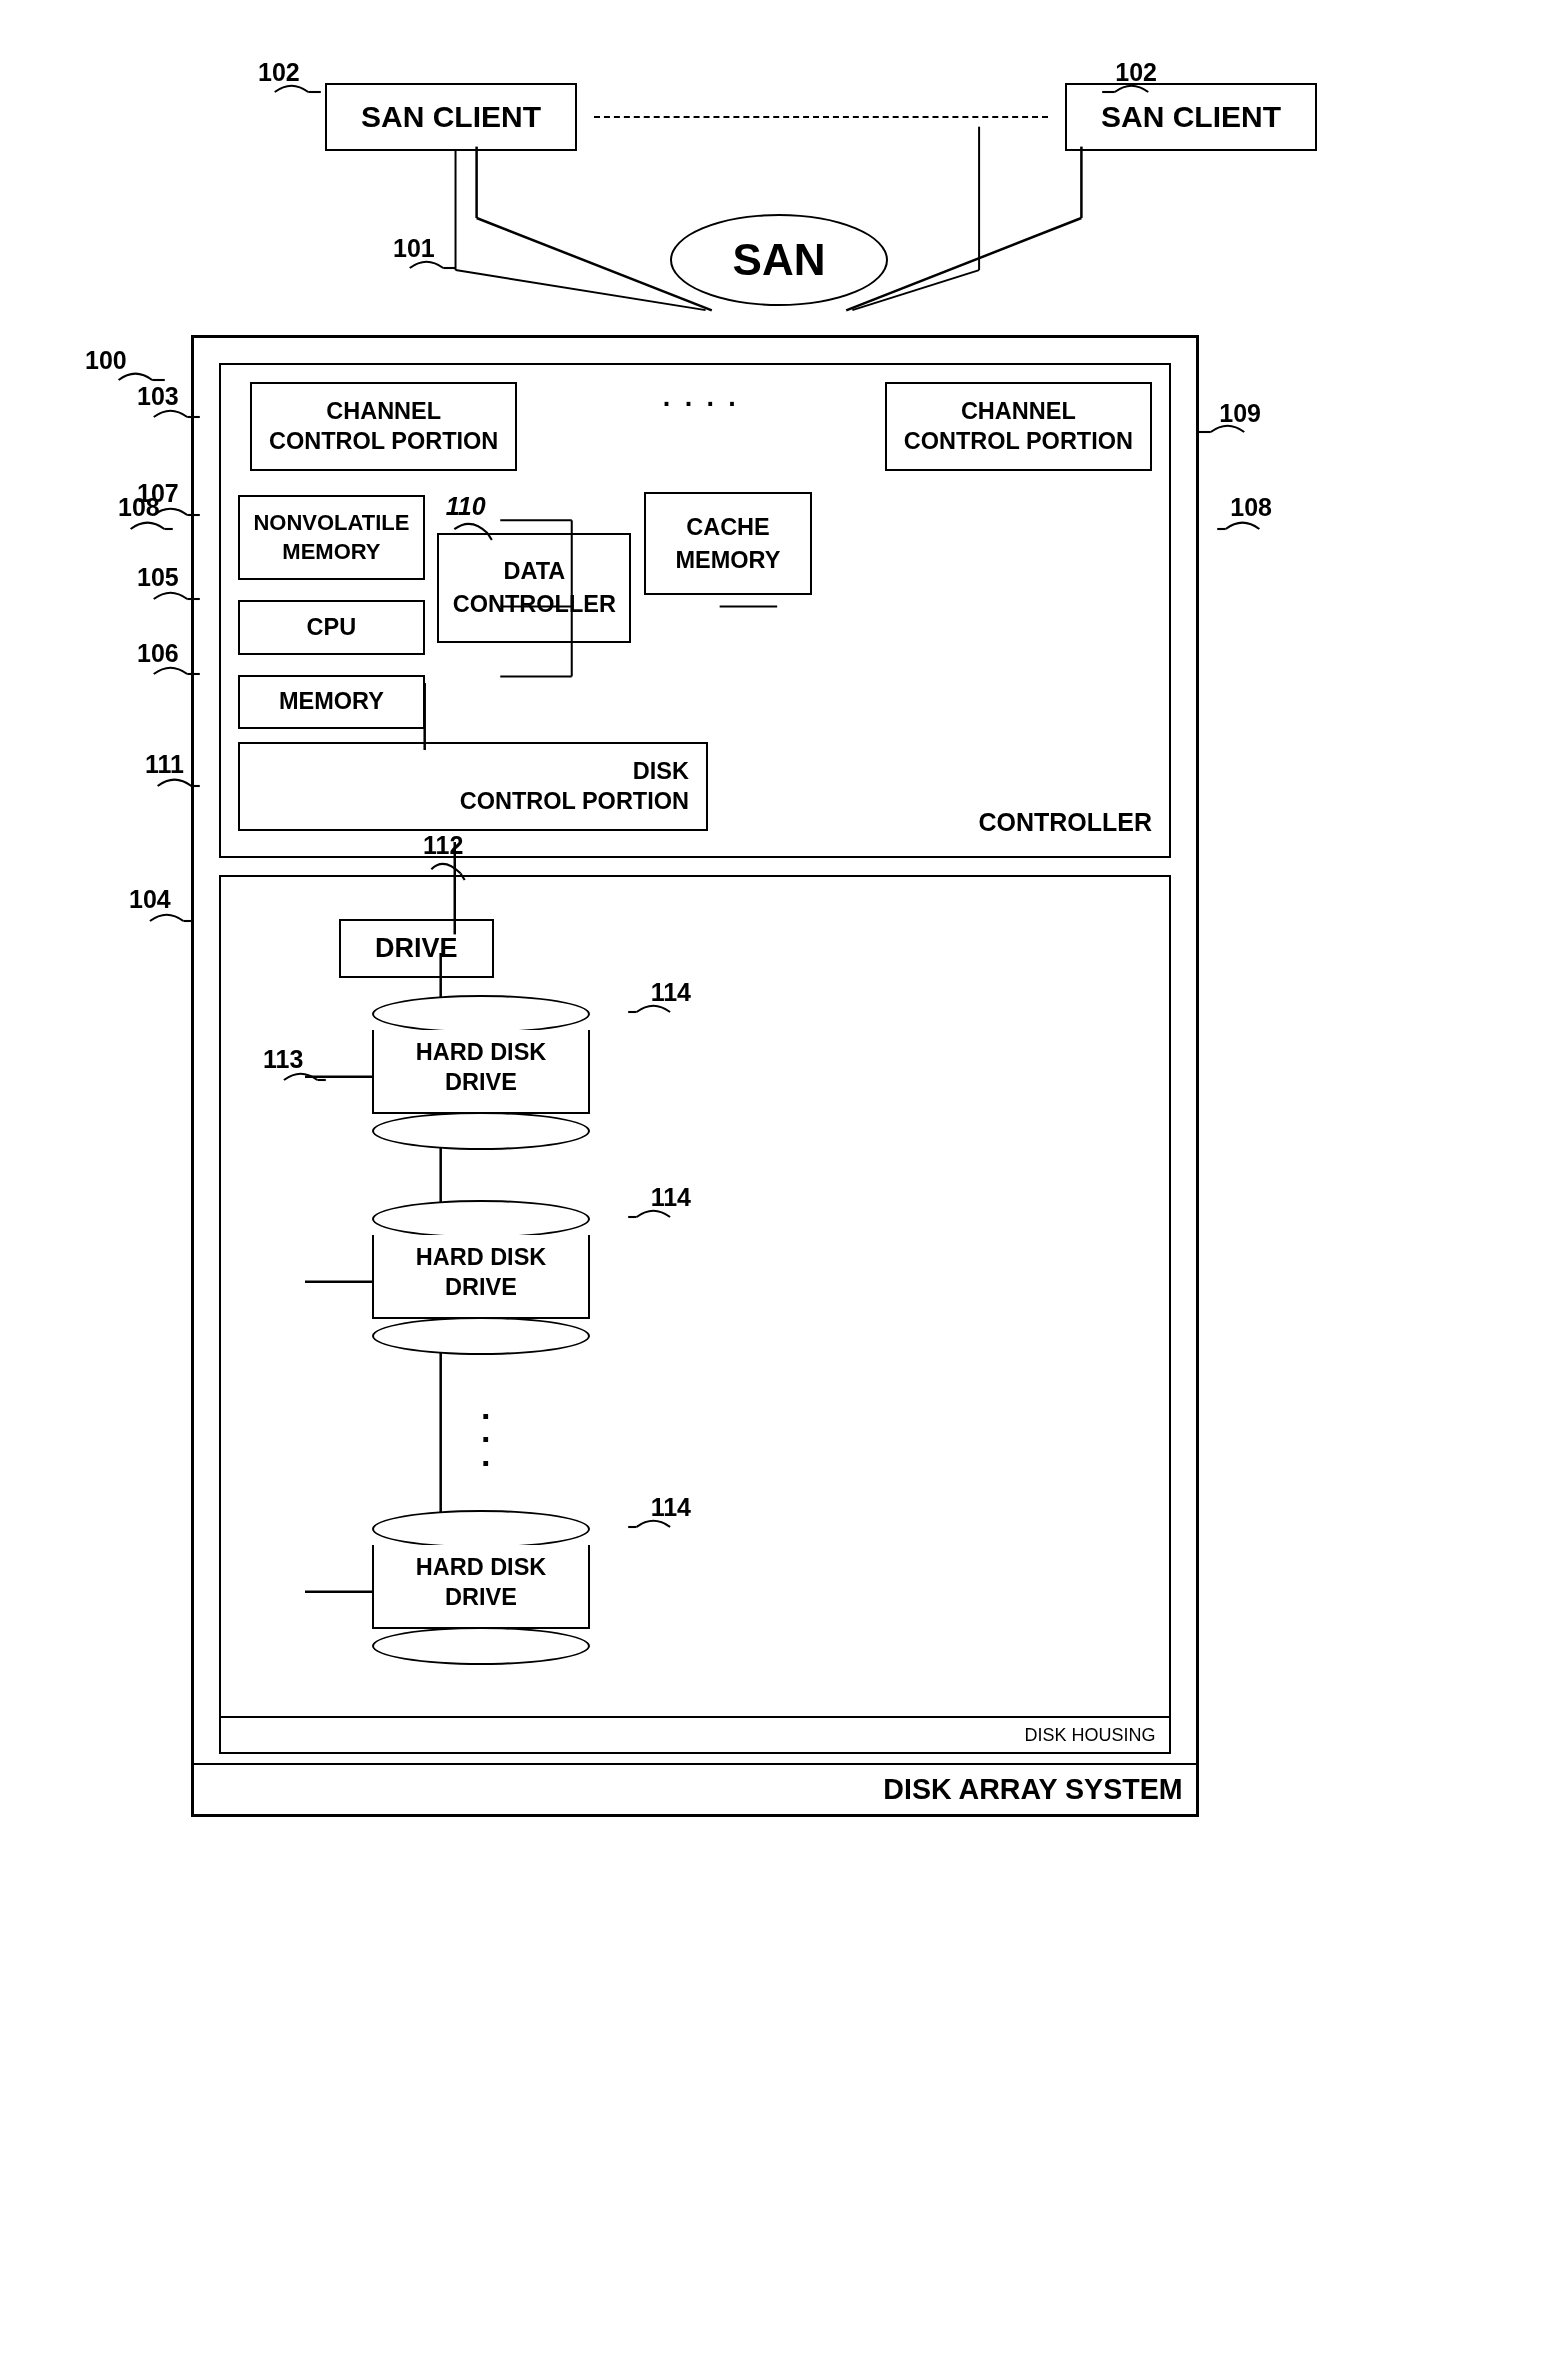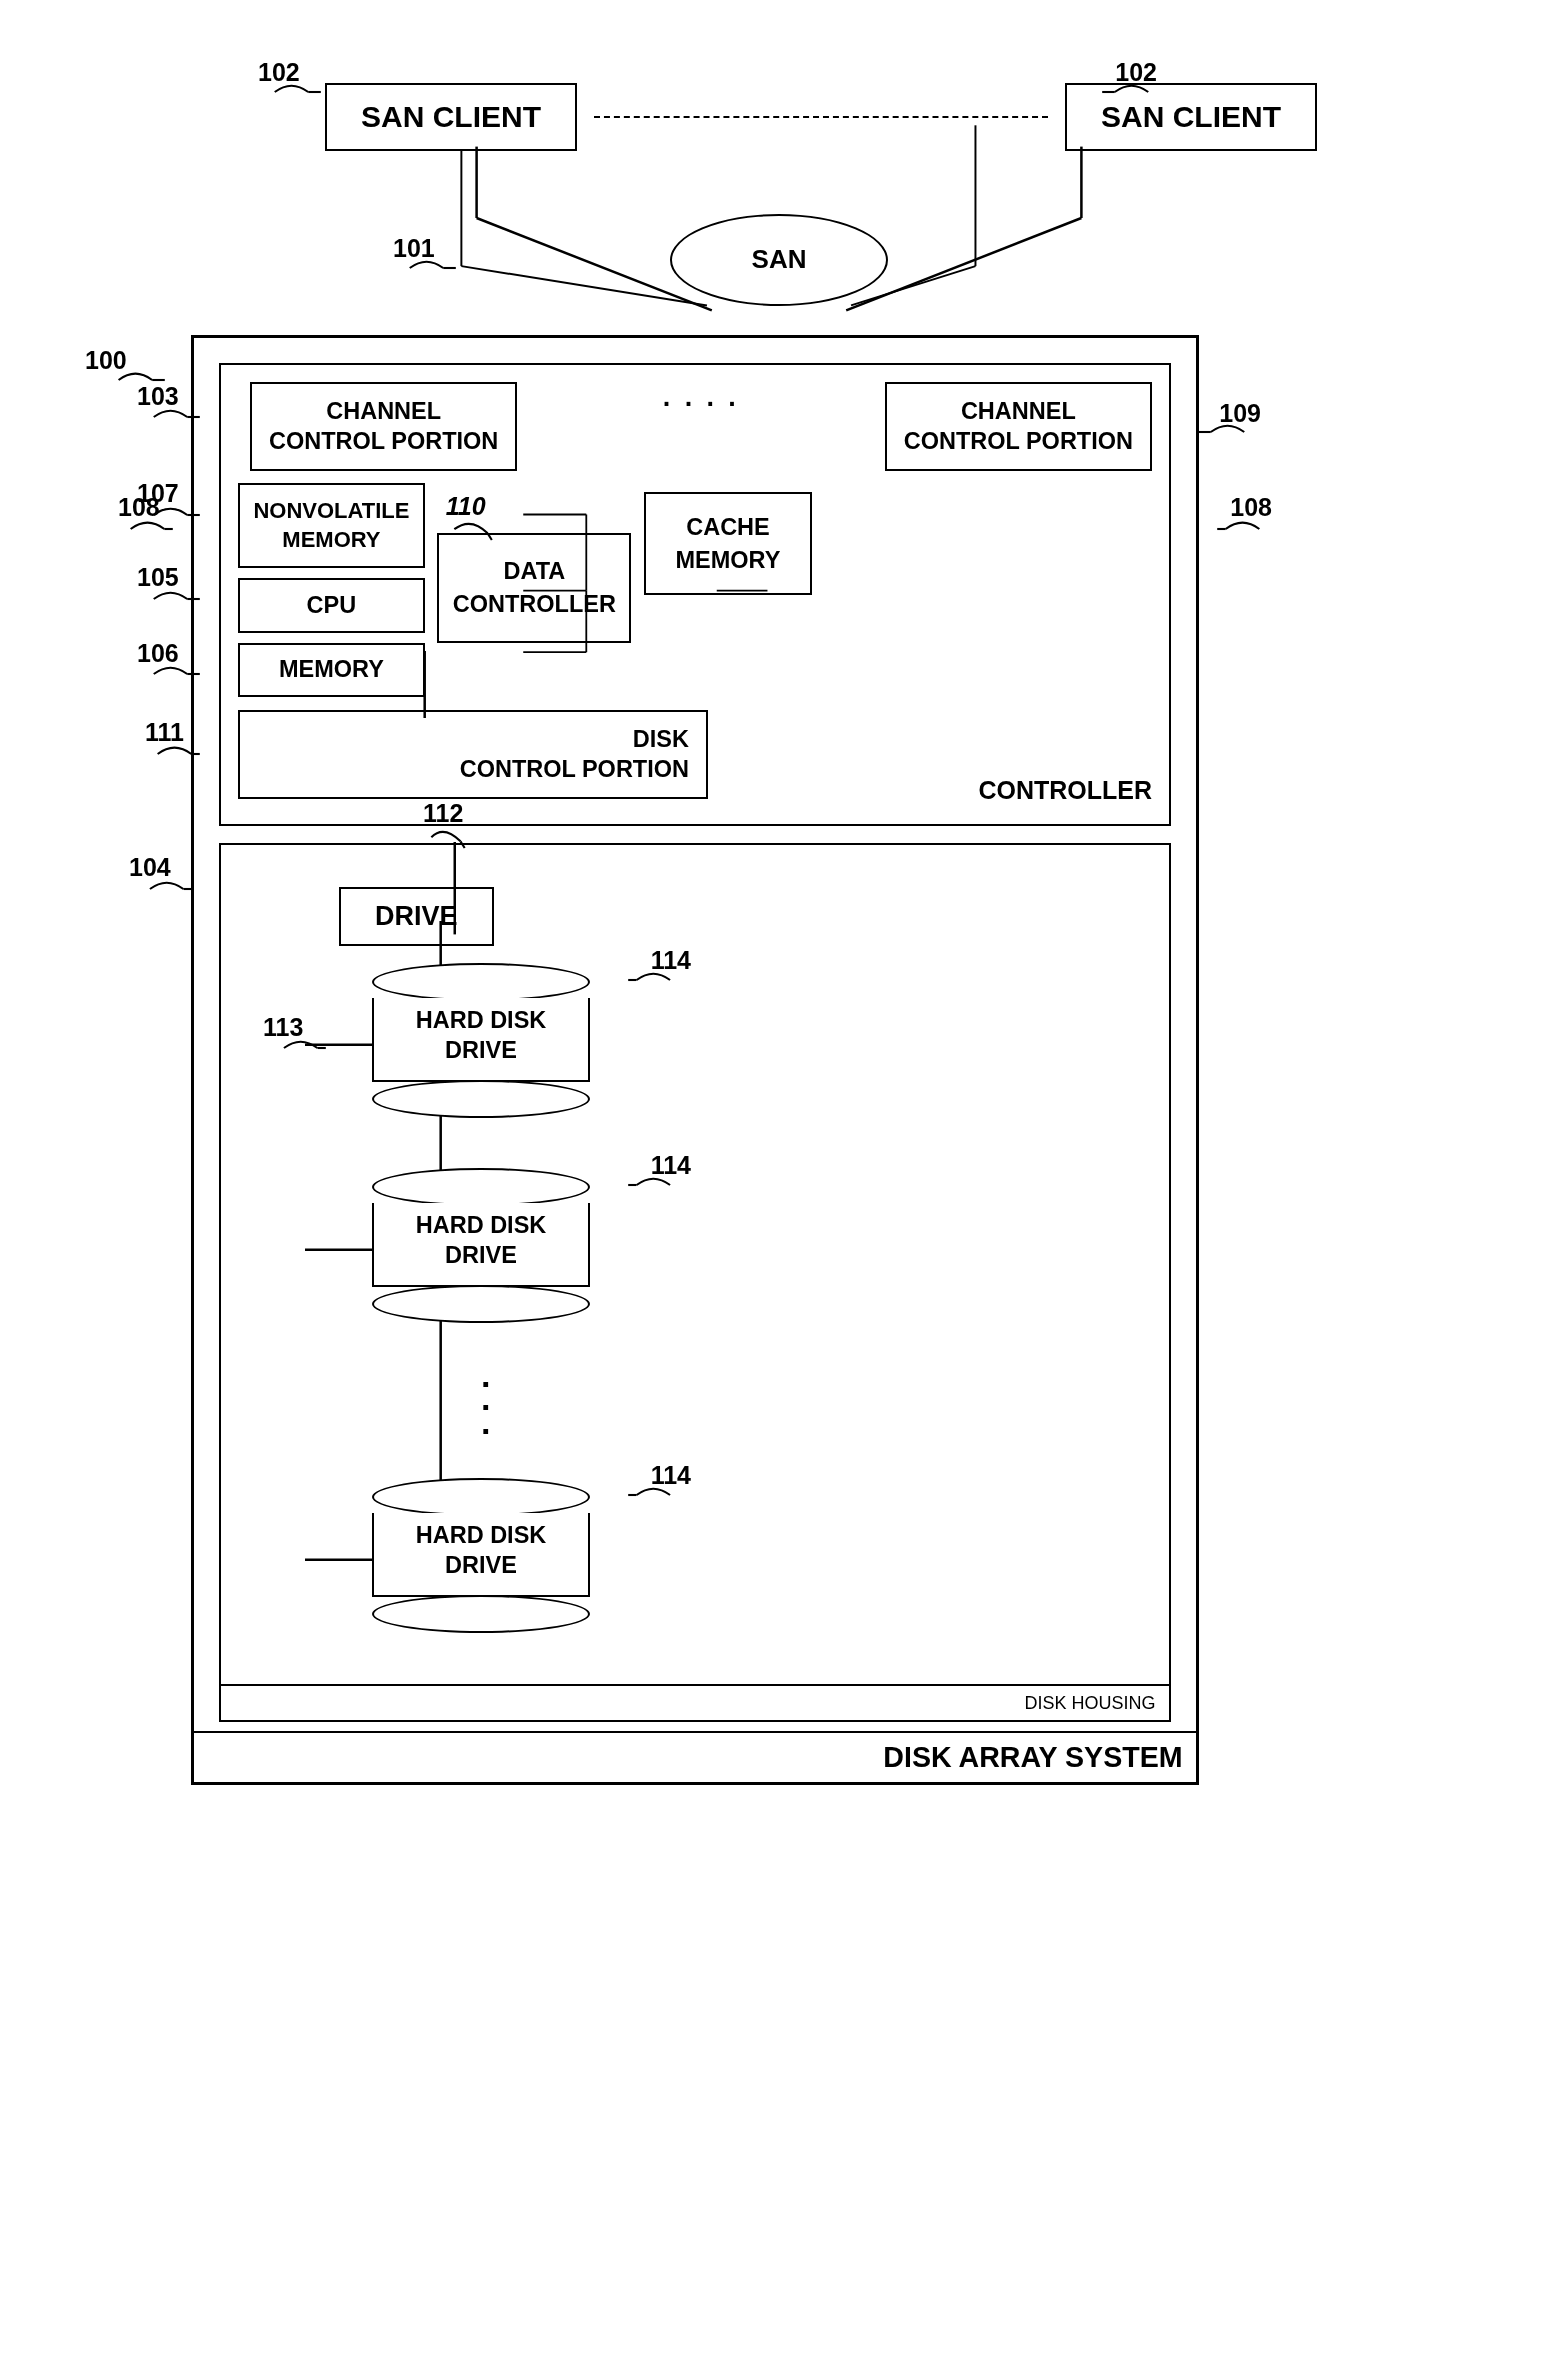--- a/index.html
+++ b/index.html
@@ -107,21 +107,21 @@
     </div>
 
     <div style="position:relative; display:flex; align-items:center; justify-content:center; margin:25px 0 25px 0; height:101px;">
 
       <div style="position:absolute; left:202px; top:25px; font-size:25px; font-weight:bold;">101</div>
       <svg style="position:absolute; left:202px; top:42px; width:67px; height:34px;" viewBox="0 0 80 40">
         <path d="M 60 20 Q 40 5 20 20" stroke="#000" fill="none" stroke-width="2.5"></path>
         <line x1="60" y1="20" x2="75" y2="20" stroke="#000" stroke-width="2.5"></line>
       </svg>
 
-      <div style="width:218px; height:92px; border:2.5px solid #000; border-radius:50%; display:flex; align-items:center; justify-content:center; font-size:26px; font-weight:bold; background:#fff;">SAN</div>
+      <div style="width:218px; height:92px; border:2.5px solid #000; border-radius:50%; display:flex; align-items:center; justify-content:center; font-size:44px; font-weight:bold; background:#fff;">SAN</div>
     </div>
 
     <svg style="position:absolute; top:0; left:0; width:100%; pointer-events:none; overflow:visible; z-index:10;" height="336" viewBox="0 0 1400 400" width="1176">
 
       <line x1="340" y1="115" x2="340" y2="200" stroke="#000" stroke-width="3"></line>
       <line x1="340" y1="200" x2="620" y2="310" stroke="#000" stroke-width="3"></line>
 
       <line x1="1060" y1="115" x2="1060" y2="200" stroke="#000" stroke-width="3"></line>
       <line x1="1060" y1="200" x2="780" y2="310" stroke="#000" stroke-width="3"></line>
     </svg>
@@ -172,21 +172,21 @@
             <path d="M 60 20 Q 40 5 20 20" stroke="#000" fill="none" stroke-width="2.5"></path>
             <line x1="60" y1="20" x2="75" y2="20" stroke="#000" stroke-width="2.5"></line>
           </svg>
 
           <div style="position:absolute; left:-84px; top:168px; font-size:25px; font-weight:bold;">106</div>
           <svg style="position:absolute; left:-84px; top:186px; width:67px; height:34px; overflow:visible;" viewBox="0 0 80 40">
             <path d="M 60 20 Q 40 5 20 20" stroke="#000" fill="none" stroke-width="2.5"></path>
             <line x1="60" y1="20" x2="75" y2="20" stroke="#000" stroke-width="2.5"></line>
           </svg>
 
-          <div style="display:flex; flex-direction:column; gap:10px;">
+          <div style="display:flex; flex-direction:column; gap:20px;margin-top:12px;">
             <div style="border:2.5px solid #000; padding:11.8px 13.4px; font-size:22px; font-weight:bold; text-align:center; background:#fff; min-width:176px; line-height:1.3;">NONVOLATILE<br>MEMORY</div>
             <div style="border:2.5px solid #000; padding:11.8px 13.4px; font-size:23.5px; font-weight:bold; text-align:center; background:#fff; min-width:176px;">CPU</div>
             <div style="border:2.5px solid #000; padding:11.8px 13.4px; font-size:23.5px; font-weight:bold; text-align:center; background:#fff; min-width:176px;">MEMORY</div>
           </div>
 
           <div style="display:flex; flex-direction:column; justify-content:center; padding-top:50px; position:relative;">
 
             <div style="position:absolute; top:8.4px; left:8.4px; font-size:25px; font-weight:bold;font-style:italic;">110</div>
             <svg style="position:absolute; top:25px; left:8.4px; width:50px; height:34px; overflow:visible;" viewBox="0 0 60 40">
               <path d="M 50 30 Q 30 10 10 25" stroke="#000" fill="none" stroke-width="2.5"></path>

